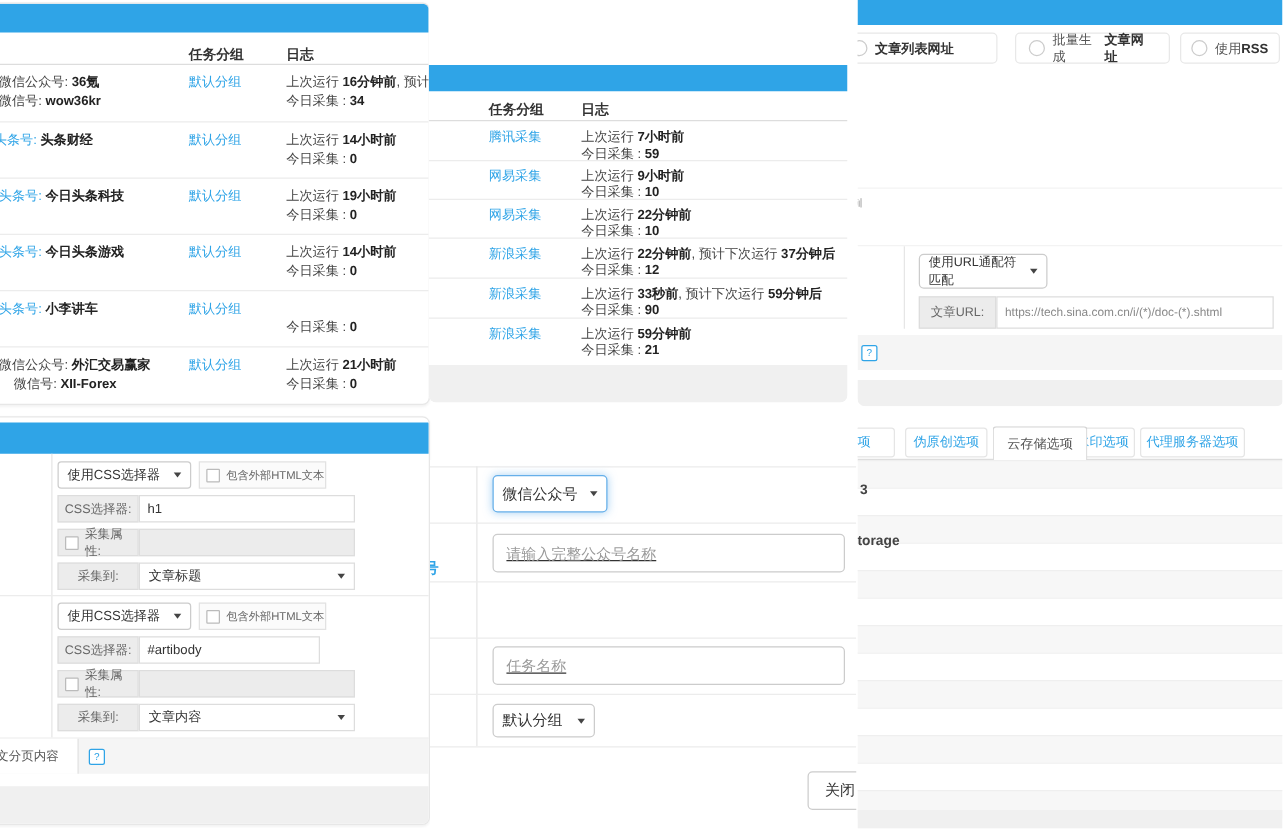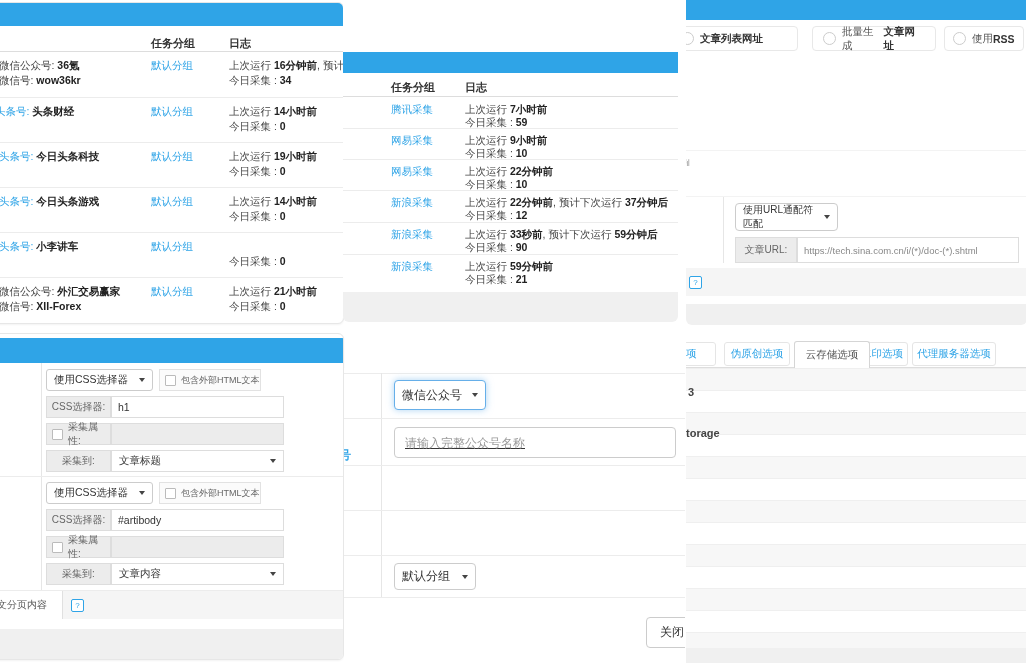--- a/index.html
+++ b/index.html
@@ -105,21 +105,21 @@
 
     <div>
       <span class="t bluename" style="left:8px;top:237px;"><span>头条号: </span><b>小李讲车</b></span>
       <span class="t link" style="left:160px;top:237px;">默认分组</span>
       <span class="t" style="left:238px;top:252px;"><span>今日采集 : </span><b class="cnt">0</b></span>
     </div>
     <div class="hline" style="top:274px;"></div>
 
     <div>
       <span class="t" style="left:8px;top:282px;"><span>微信公众号: </span><b>外汇交易赢家</b></span>
-      <span class="t" style="left:8px;top:297px;"><span>微信号: </span><b>XII-Forex</b></span>
+      <span class="t" style="left:20px;top:297px;"><span>微信号: </span><b>XII-Forex</b></span>
       <span class="t link" style="left:160px;top:282px;">默认分组</span>
       <span class="t" style="left:238px;top:282px;"><span>上次运行 </span><b>21小时前</b></span>
       <span class="t" style="left:238px;top:297px;"><span>今日采集 : </span><b class="cnt">0</b></span>
     </div>
   </div>
 
   <div class="card" style="left:-10px;top:333px;width:352px;height:325px;">
     <div class="bluebar" style="top:4px;height:25px;"></div>
     <div class="vline" style="left:50px;top:29px;height:227px;"></div>
 
@@ -156,21 +156,21 @@
       <span>使用CSS选择器</span>
       <span class="caret"></span>
     </div>
     <div class="addon left" style="left:168px;top:148px;width:102px;height:22px;background:#fbfbfb;border-color:#e2e2e2;">
       <span class="checkbox"></span>
       <span style="font-size:9px;">包含外部HTML文本</span>
     </div>
     <div class="addon" style="left:55px;top:175px;width:65px;height:22px;">
         <span>CSS选择器:</span>
       </div>
-    <div class="field" style="left:120px;top:175px;width:173px;height:22px;align-items:center;">
+    <div class="field" style="left:120px;top:175px;width:145px;height:22px;align-items:center;">
         <span>#artibody</span>
       </div>
     <div class="addon left" style="left:55px;top:202px;width:65px;height:22px;">
       <span class="checkbox"></span>
       <span>采集属性:</span>
     </div>
     <div class="field gray" style="left:120px;top:202px;width:173px;height:22px;"></div>
     <div class="addon" style="left:55px;top:229px;width:65px;height:22px;">
         <span>采集到:</span>
       </div>
@@ -244,20 +244,21 @@
       <span>微信公众号</span>
       <span class="caret"></span>
     </div>
     <div class="hline" style="top:50px;"></div>
 
     <input class="input" type="text" style="left: 50px; top: 59px; width: 282px; height: 31px;" placeholder="请输入完整公众号名称">
     <div class="hline" style="top:97px;"></div>
 
     <div class="hline" style="top:142px;"></div>
 
+    <input class="input" type="text" style="left: 50px; top: 149px; width: 282px; height: 31px;" placeholder="任务名称">
     <div class="hline" style="top:187px;"></div>
 
     <div class="selectbox" style="left:50px;top:195px;width:82px;height:27px;font-size:12px;border-radius:4px;">
       <span>默认分组</span>
       <span class="caret"></span>
     </div>
     <div class="hline" style="top:229px;"></div>
 
     <div class="btn" style="left:302px;top:249px;width:52px;height:31px;">
       <span>关闭</span>

